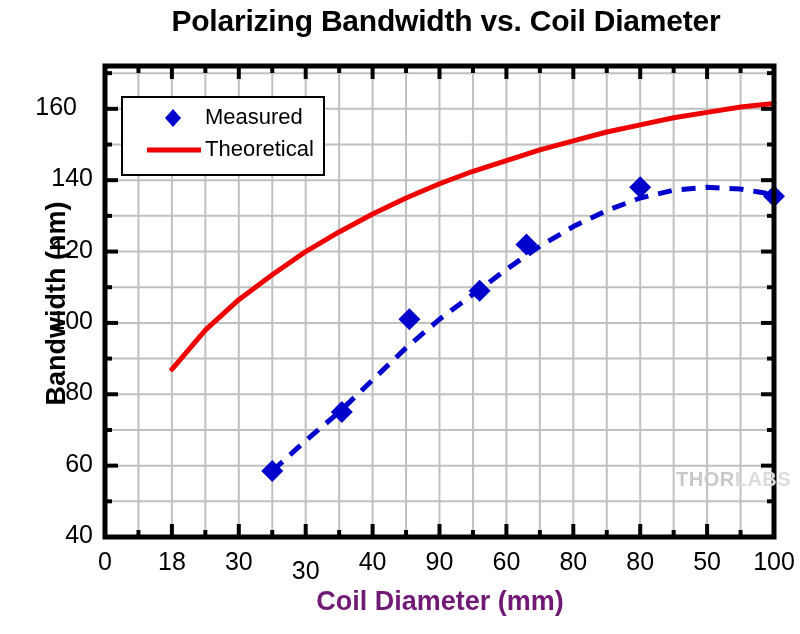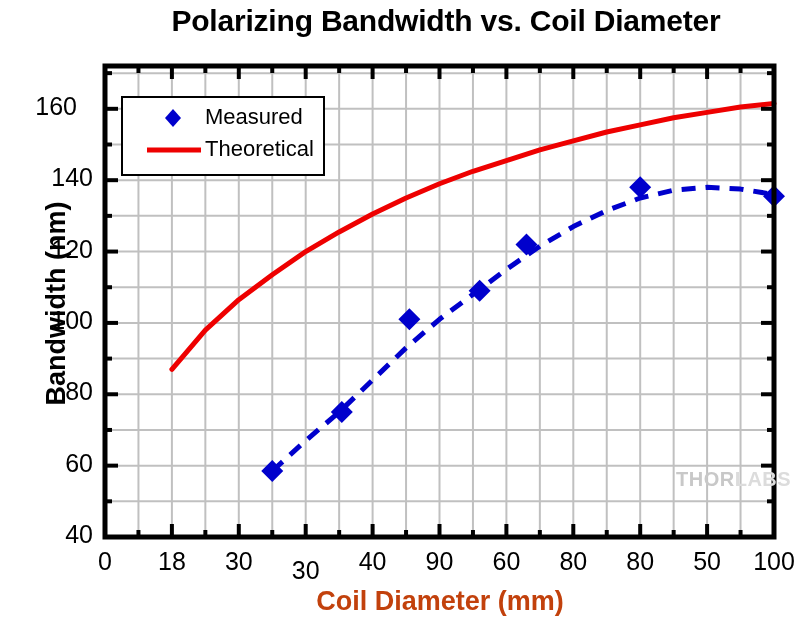--- a/index.html
+++ b/index.html
@@ -47,21 +47,21 @@
     white-space: nowrap;
   }
   #xlabel {
     position: absolute;
     left: 105px;
     top: 586px;
     width: 670px;
     text-align: center;
     font-size: 27px;
     font-weight: bold;
-    color: #c2410c;
+    color: #701a75;
     white-space: nowrap;
   }
   #plot-svg {
     position: absolute;
     left: 0;
     top: 0;
   }
   .tick-label-y {
     position: absolute;
     text-align: right;

